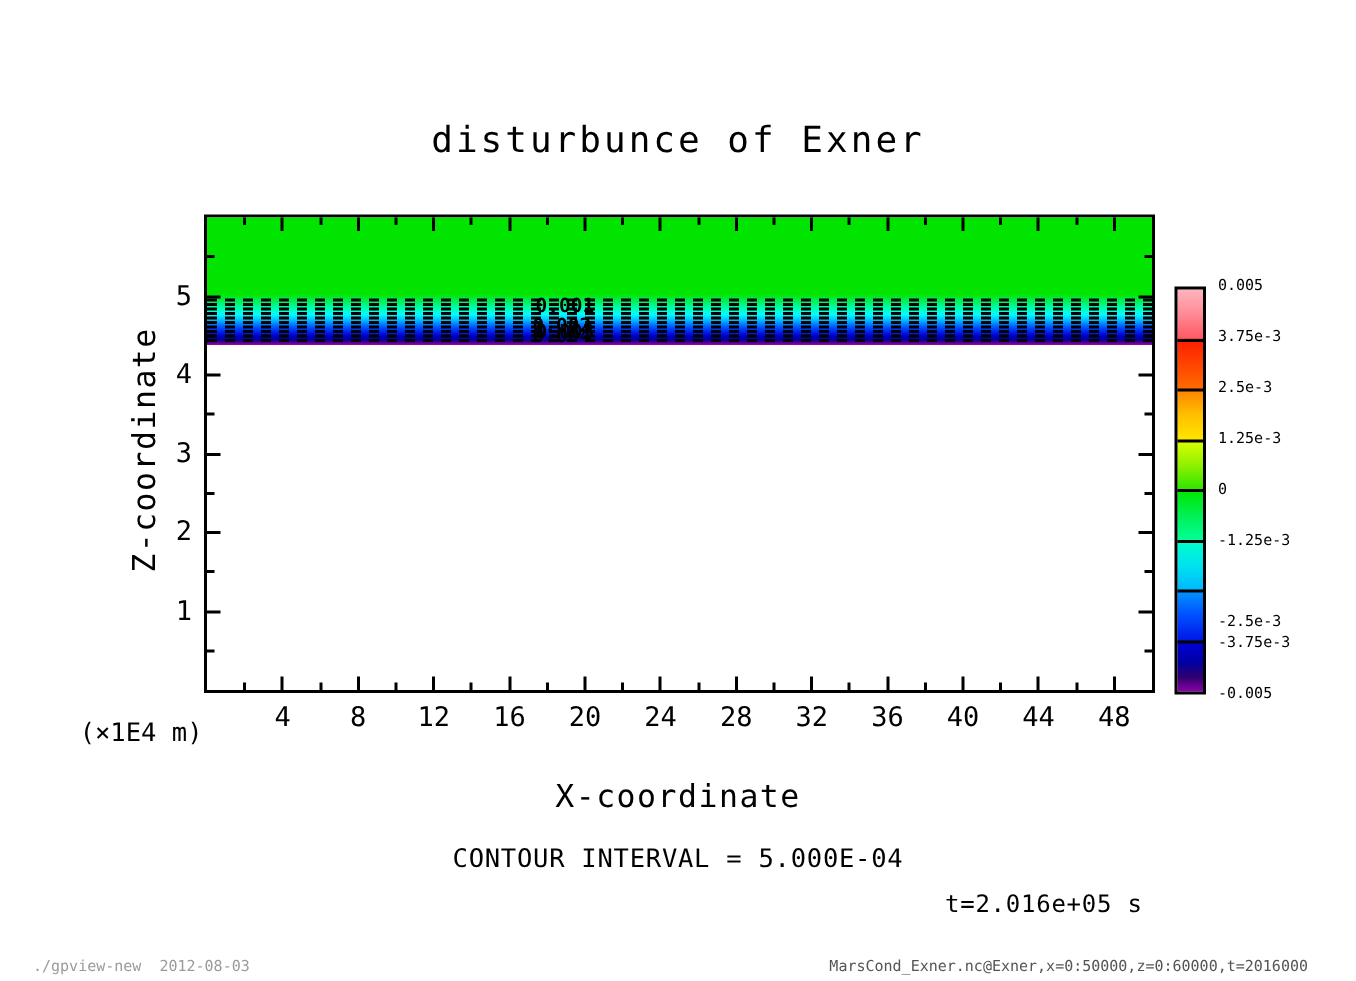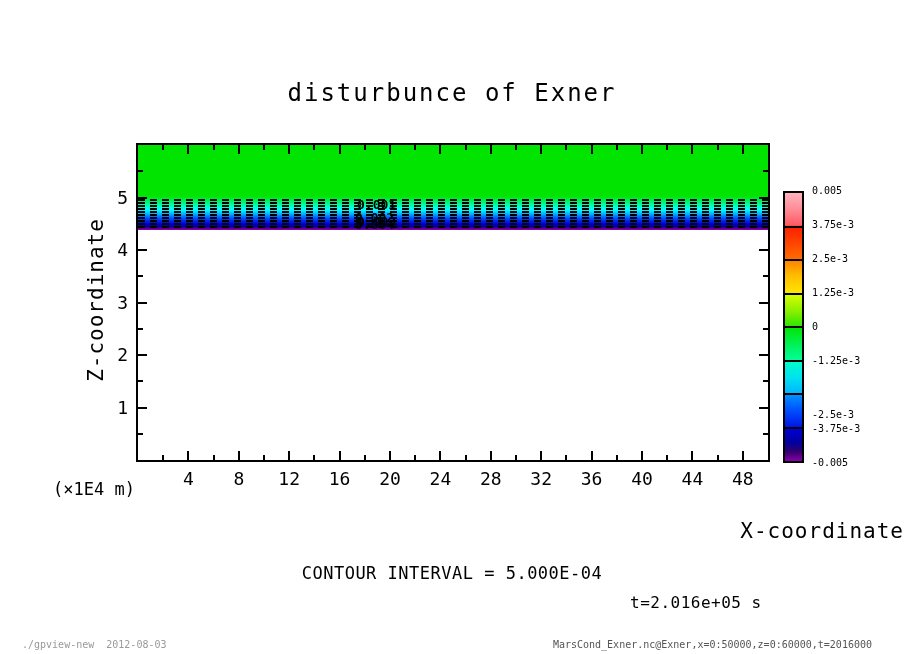--- a/index.html
+++ b/index.html
@@ -10,21 +10,21 @@
   .plot{position:absolute;left:136px;top:143px;width:634px;height:319px;
         border:2px solid #000;box-sizing:border-box;background:#fff;}
   .band{position:absolute;left:0;top:0;width:100%;height:85px;}
   .cline{position:absolute;left:0;width:100%;height:2px;
          background:repeating-linear-gradient(90deg,#000 0 7px,transparent 7px 12px);}
   .tick{position:absolute;background:#000;}
   .xticklab{position:absolute;width:44px;text-align:center;font-size:18px;line-height:20px;}
   .yticklab{position:absolute;width:28px;text-align:right;font-size:18px;line-height:20px;}
   .ylab{position:absolute;left:96px;top:300px;transform:translate(-50%,-50%) rotate(-90deg);
         font-size:21px;letter-spacing:1px;white-space:nowrap;}
-  .xlab{position:absolute;left:0;right:0;top:519px;text-align:right;font-size:21px;letter-spacing:1px;}
+  .xlab{position:absolute;left:0;right:0;top:519px;text-align:center;font-size:21px;letter-spacing:1px;}
   .yunit{position:absolute;left:15px;top:479px;width:120px;text-align:right;font-size:17px;}
   .xunit{position:absolute;left:661px;top:490px;width:122px;text-align:right;font-size:17px;}
   .cintv{position:absolute;left:0;right:0;top:563px;text-align:center;font-size:17px;letter-spacing:0.5px;}
   .tlab{position:absolute;left:630px;top:593px;font-size:16px;letter-spacing:0.5px;}
   .cbar{position:absolute;left:783px;top:191px;width:21px;height:272px;
         border:2px solid #000;box-sizing:border-box;}
   .cbline{position:absolute;left:0;width:100%;height:2px;background:#000;}
   .cblab{position:absolute;left:812px;font-size:10px;line-height:20px;white-space:nowrap;}
   .ctlab{position:absolute;font-size:13px;font-weight:bold;letter-spacing:0px;white-space:nowrap;}
   .footL{position:absolute;left:22px;top:639px;font-size:10px;color:#9a9a9a;white-space:pre;}

